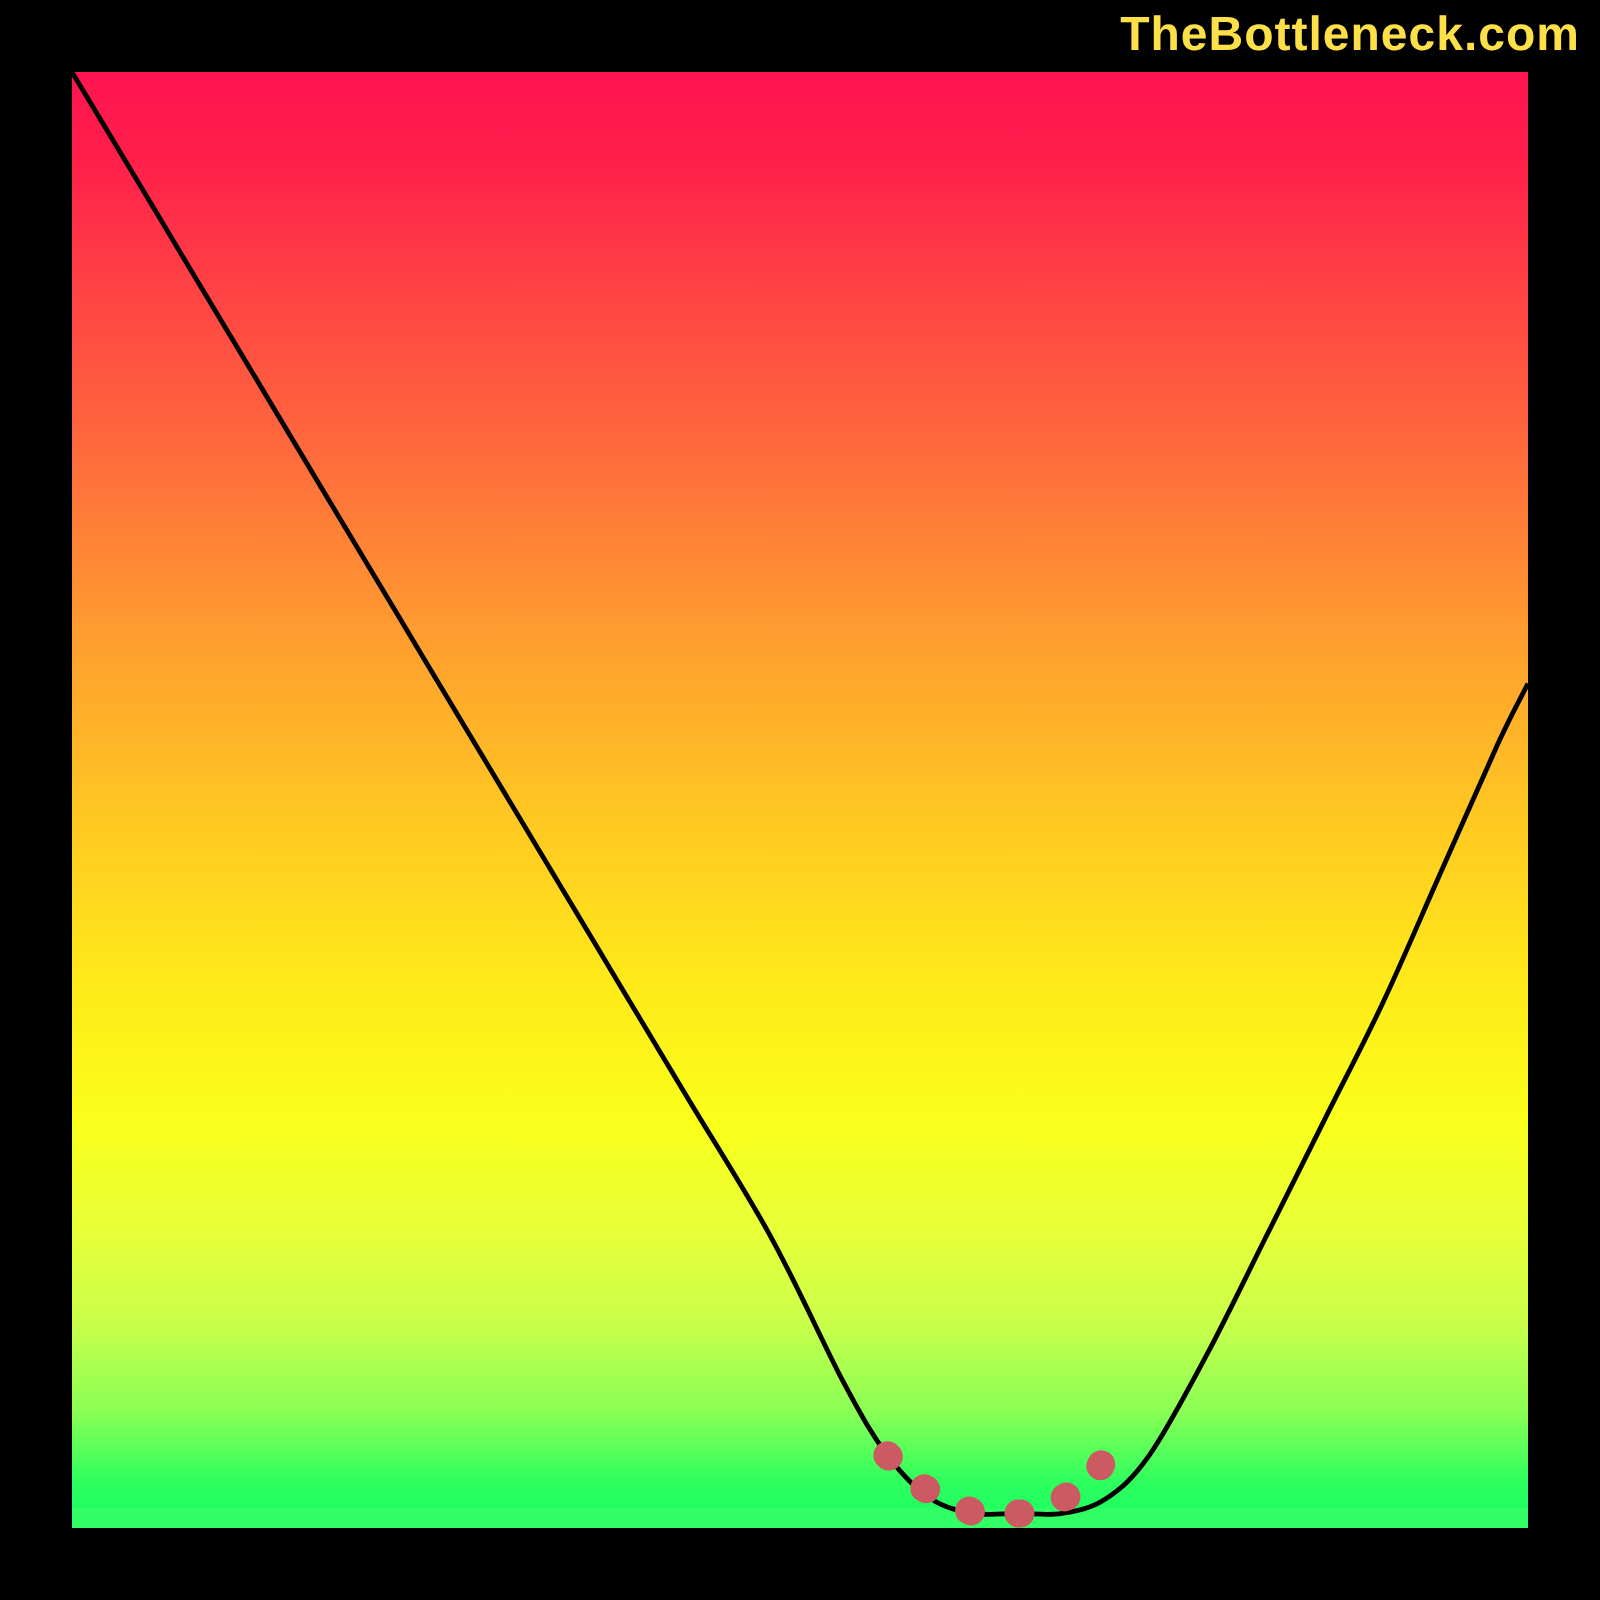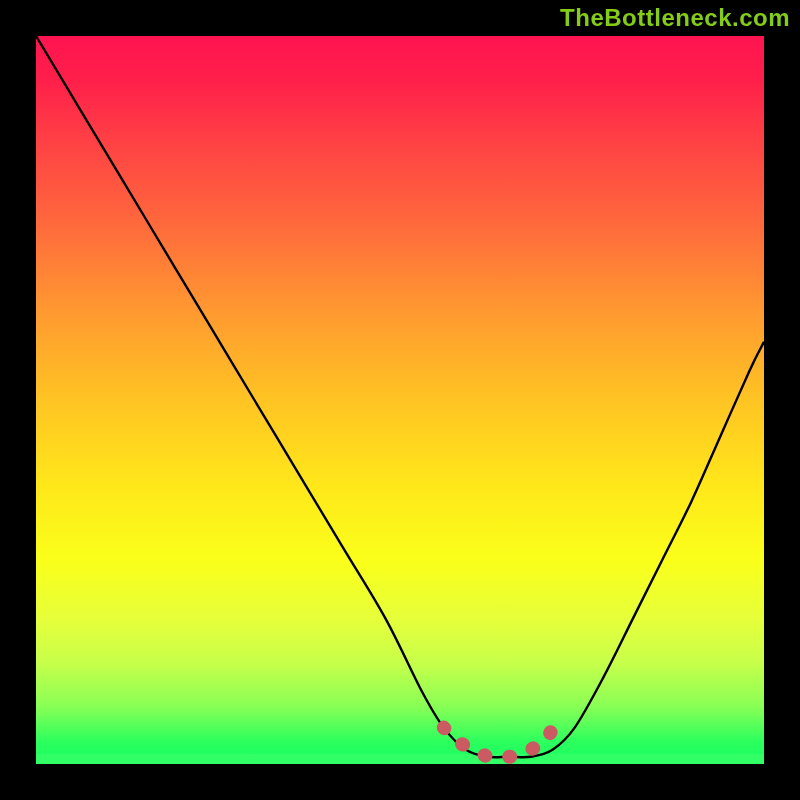--- a/index.html
+++ b/index.html
@@ -14,21 +14,21 @@
   .frame {
     position: relative;
     width: 800px;
     height: 800px;
     background: #000;
   }
   .watermark {
     position: absolute;
     top: 4px;
     right: 10px;
-    color: #84cc16;
+    color: #fde047;
     font-size: 24px;
     font-weight: 600;
     letter-spacing: 0.5px;
     z-index: 5;
   }
   .plot {
     position: absolute;
     left: 36px;
     top: 36px;
     width: 728px;

